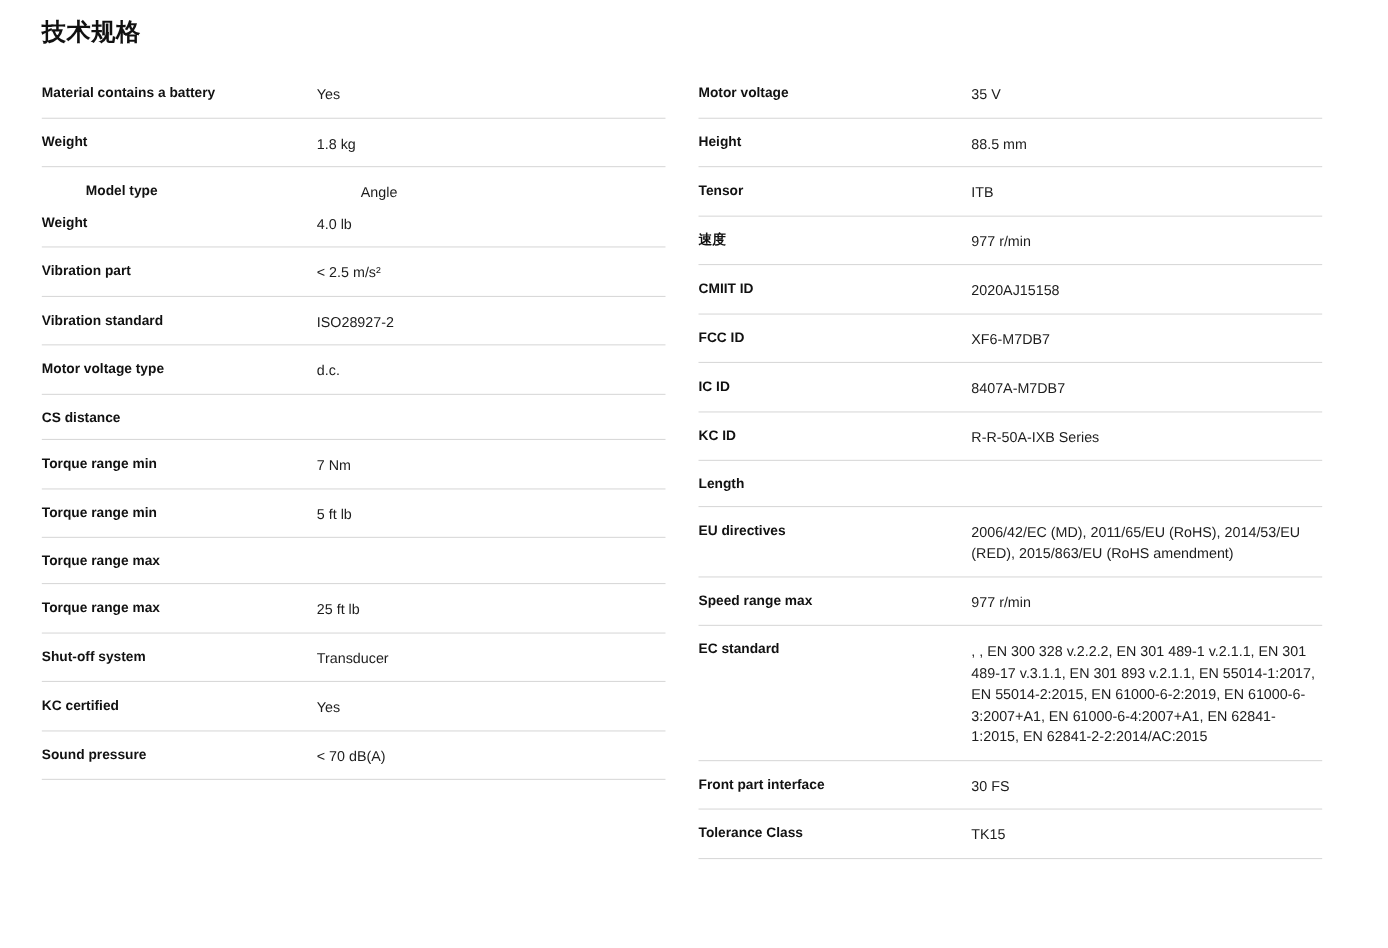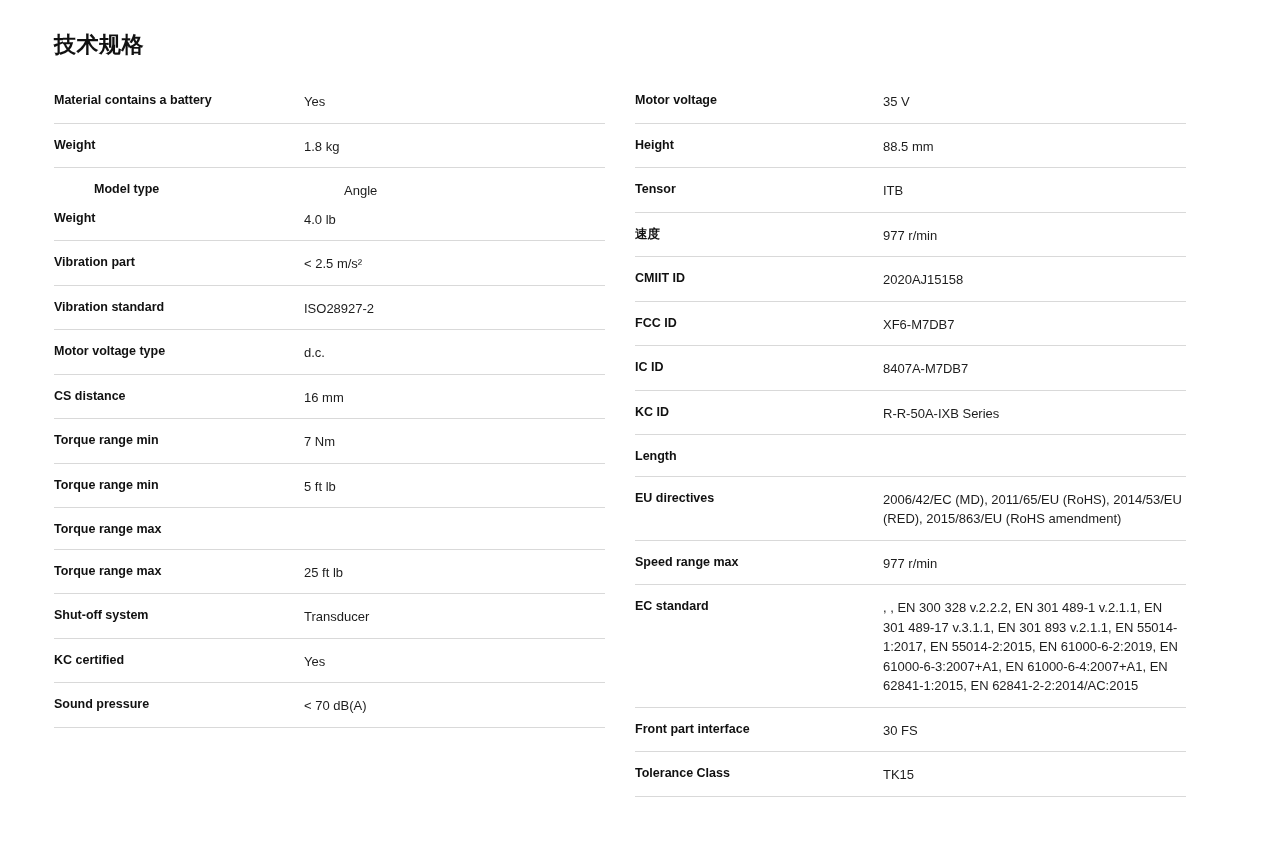--- a/index.html
+++ b/index.html
@@ -12,21 +12,21 @@
     height: 862px;
     font-family: "Liberation Sans", sans-serif;
     color: #1a1a1a;
     overflow: hidden;
   }
   .page {
     position: relative;
     width: 1262px;
     height: 764px;
     box-sizing: border-box;
-    padding: 16px;
+    padding: 0;
   }
   .page-title {
     font-size: 22px;
     font-weight: bold;
     letter-spacing: 0.5px;
     margin: 0;
     padding: 14px 0 0 38px;
     color: #111111;
   }
   .spec-columns {
@@ -103,21 +103,20 @@
       <div class="spec-row">
         <div class="spec-label">Vibration standard</div>
         <div class="spec-value">ISO28927-2</div>
       </div>
       <div class="spec-row">
         <div class="spec-label">Motor voltage type</div>
         <div class="spec-value">d.c.</div>
       </div>
       <div class="spec-row">
         <div class="spec-label">CS distance</div>
-        <div class="spec-value">16 mm</div>
       </div>
       <div class="spec-row">
         <div class="spec-label">Torque range min</div>
         <div class="spec-value">7 Nm</div>
       </div>
       <div class="spec-row">
         <div class="spec-label">Torque range min</div>
         <div class="spec-value">5 ft lb</div>
       </div>
       <div class="spec-row">

